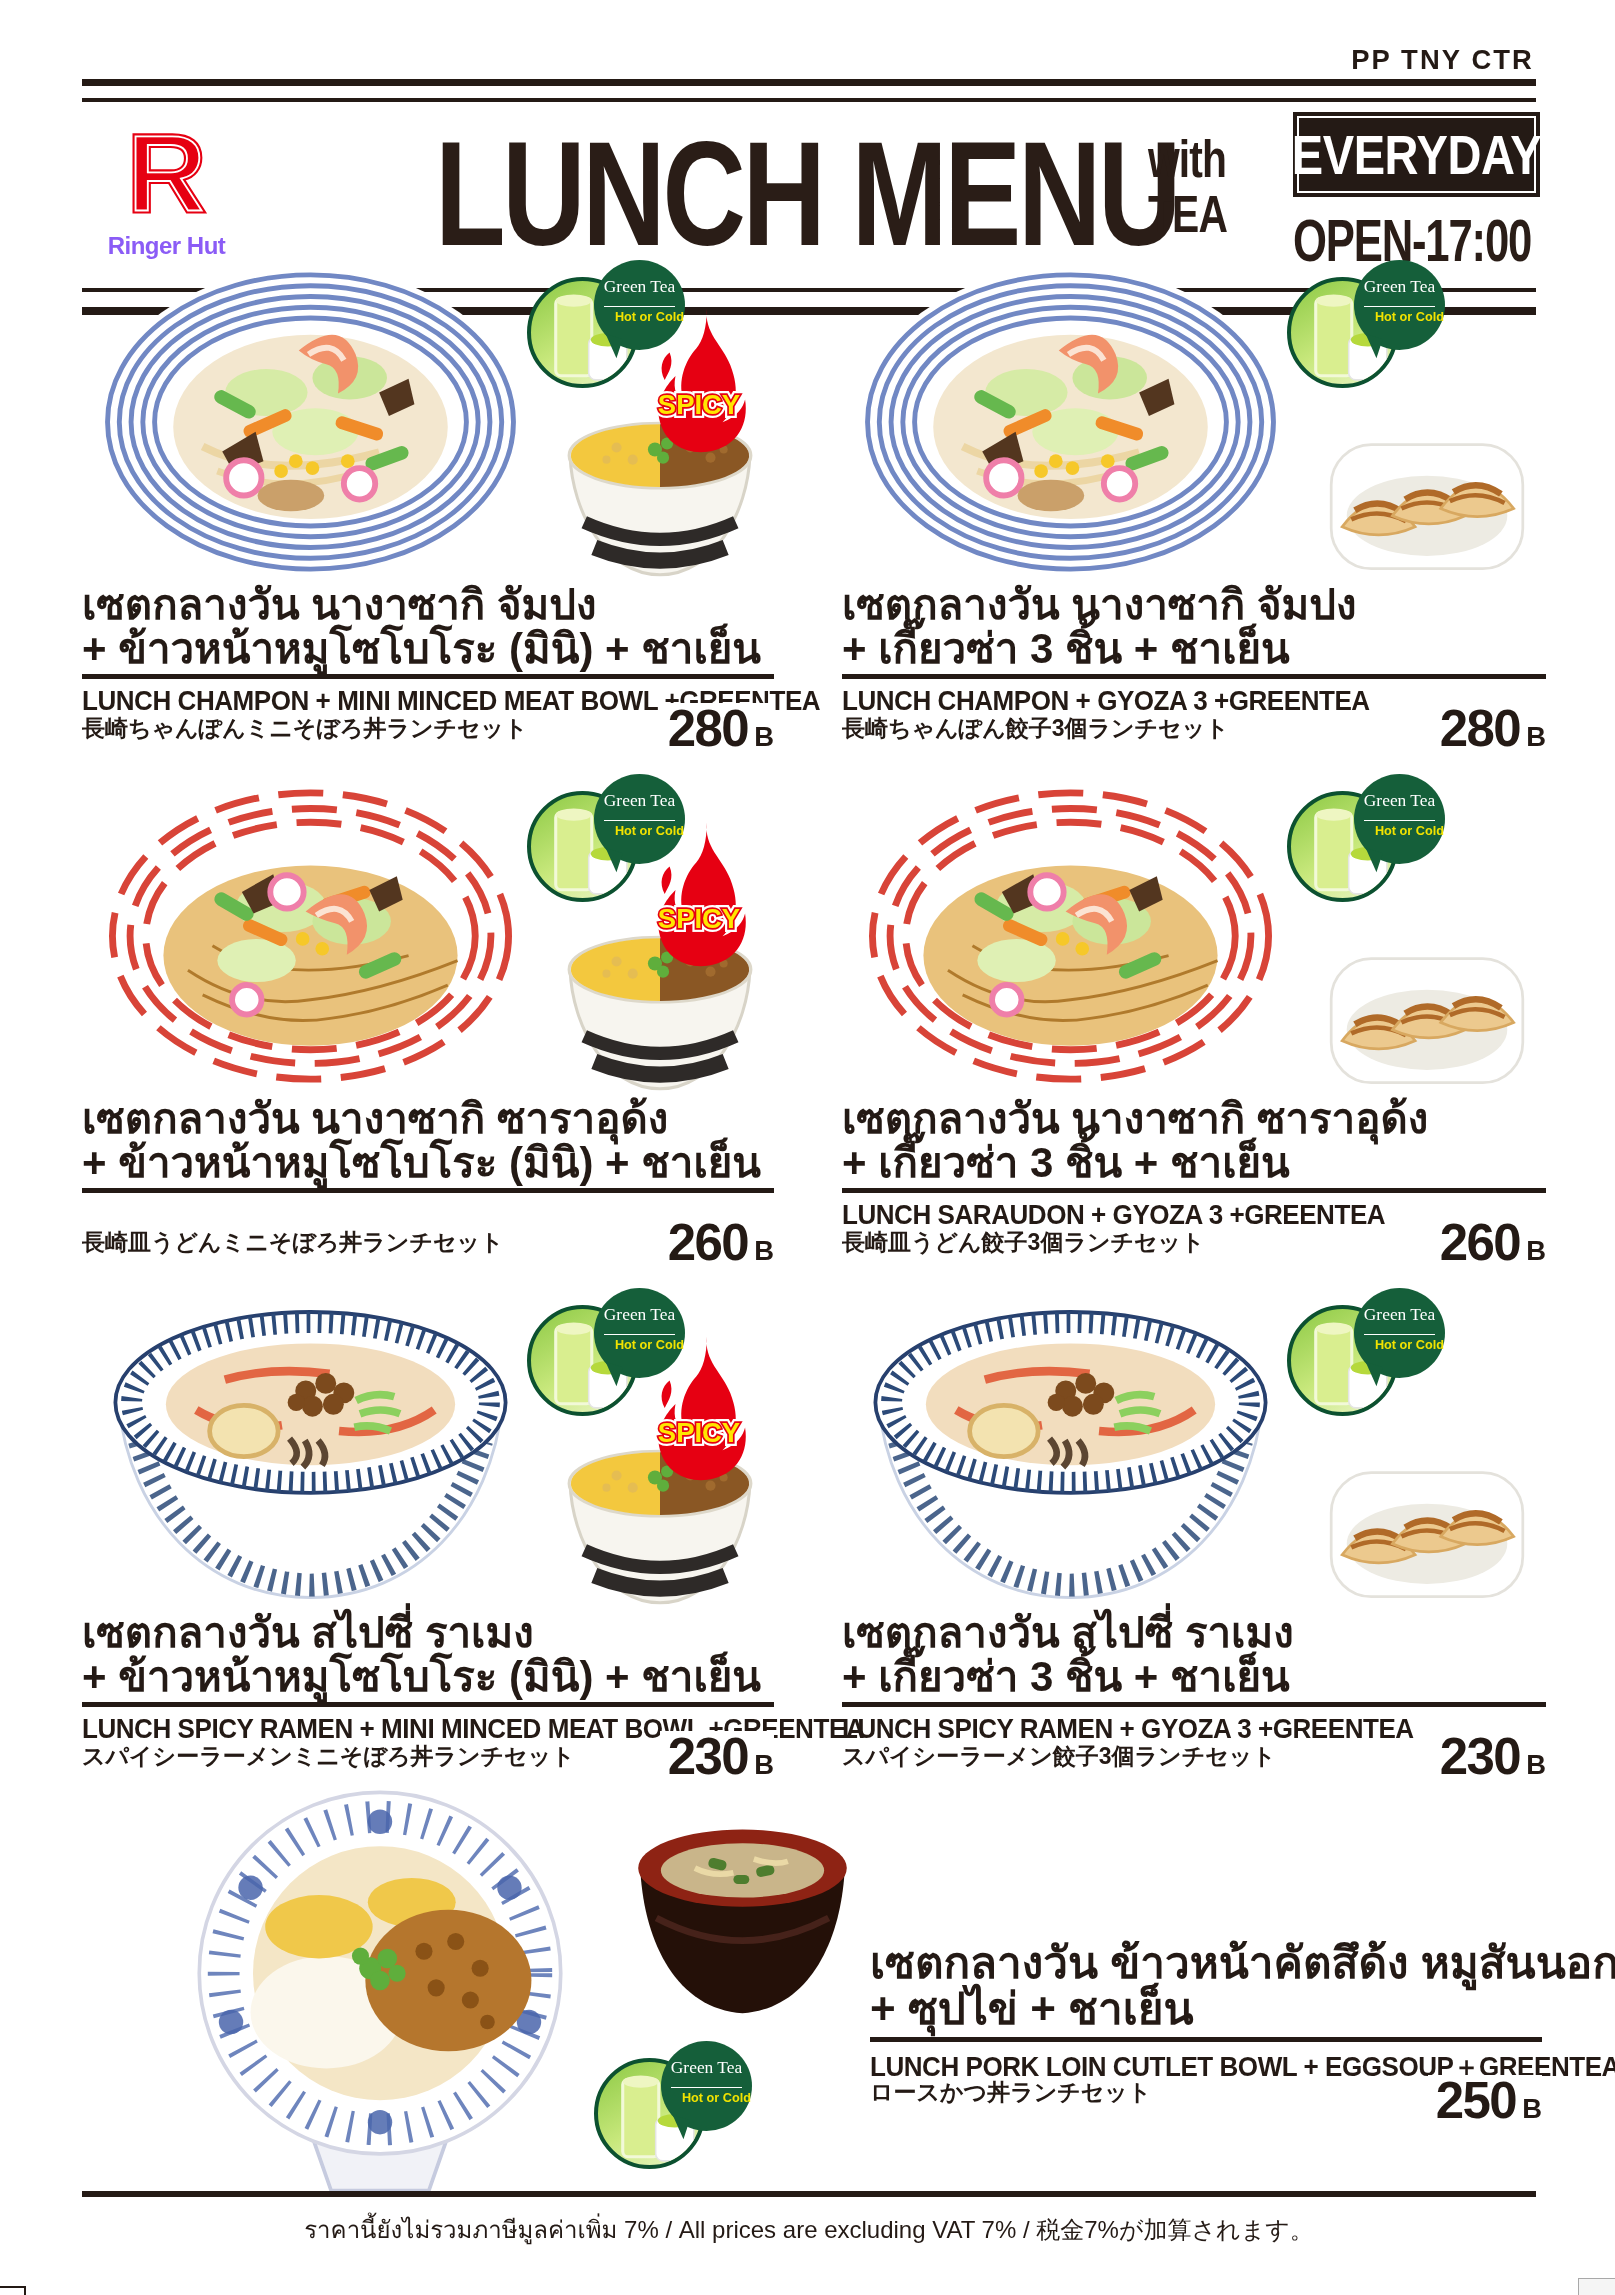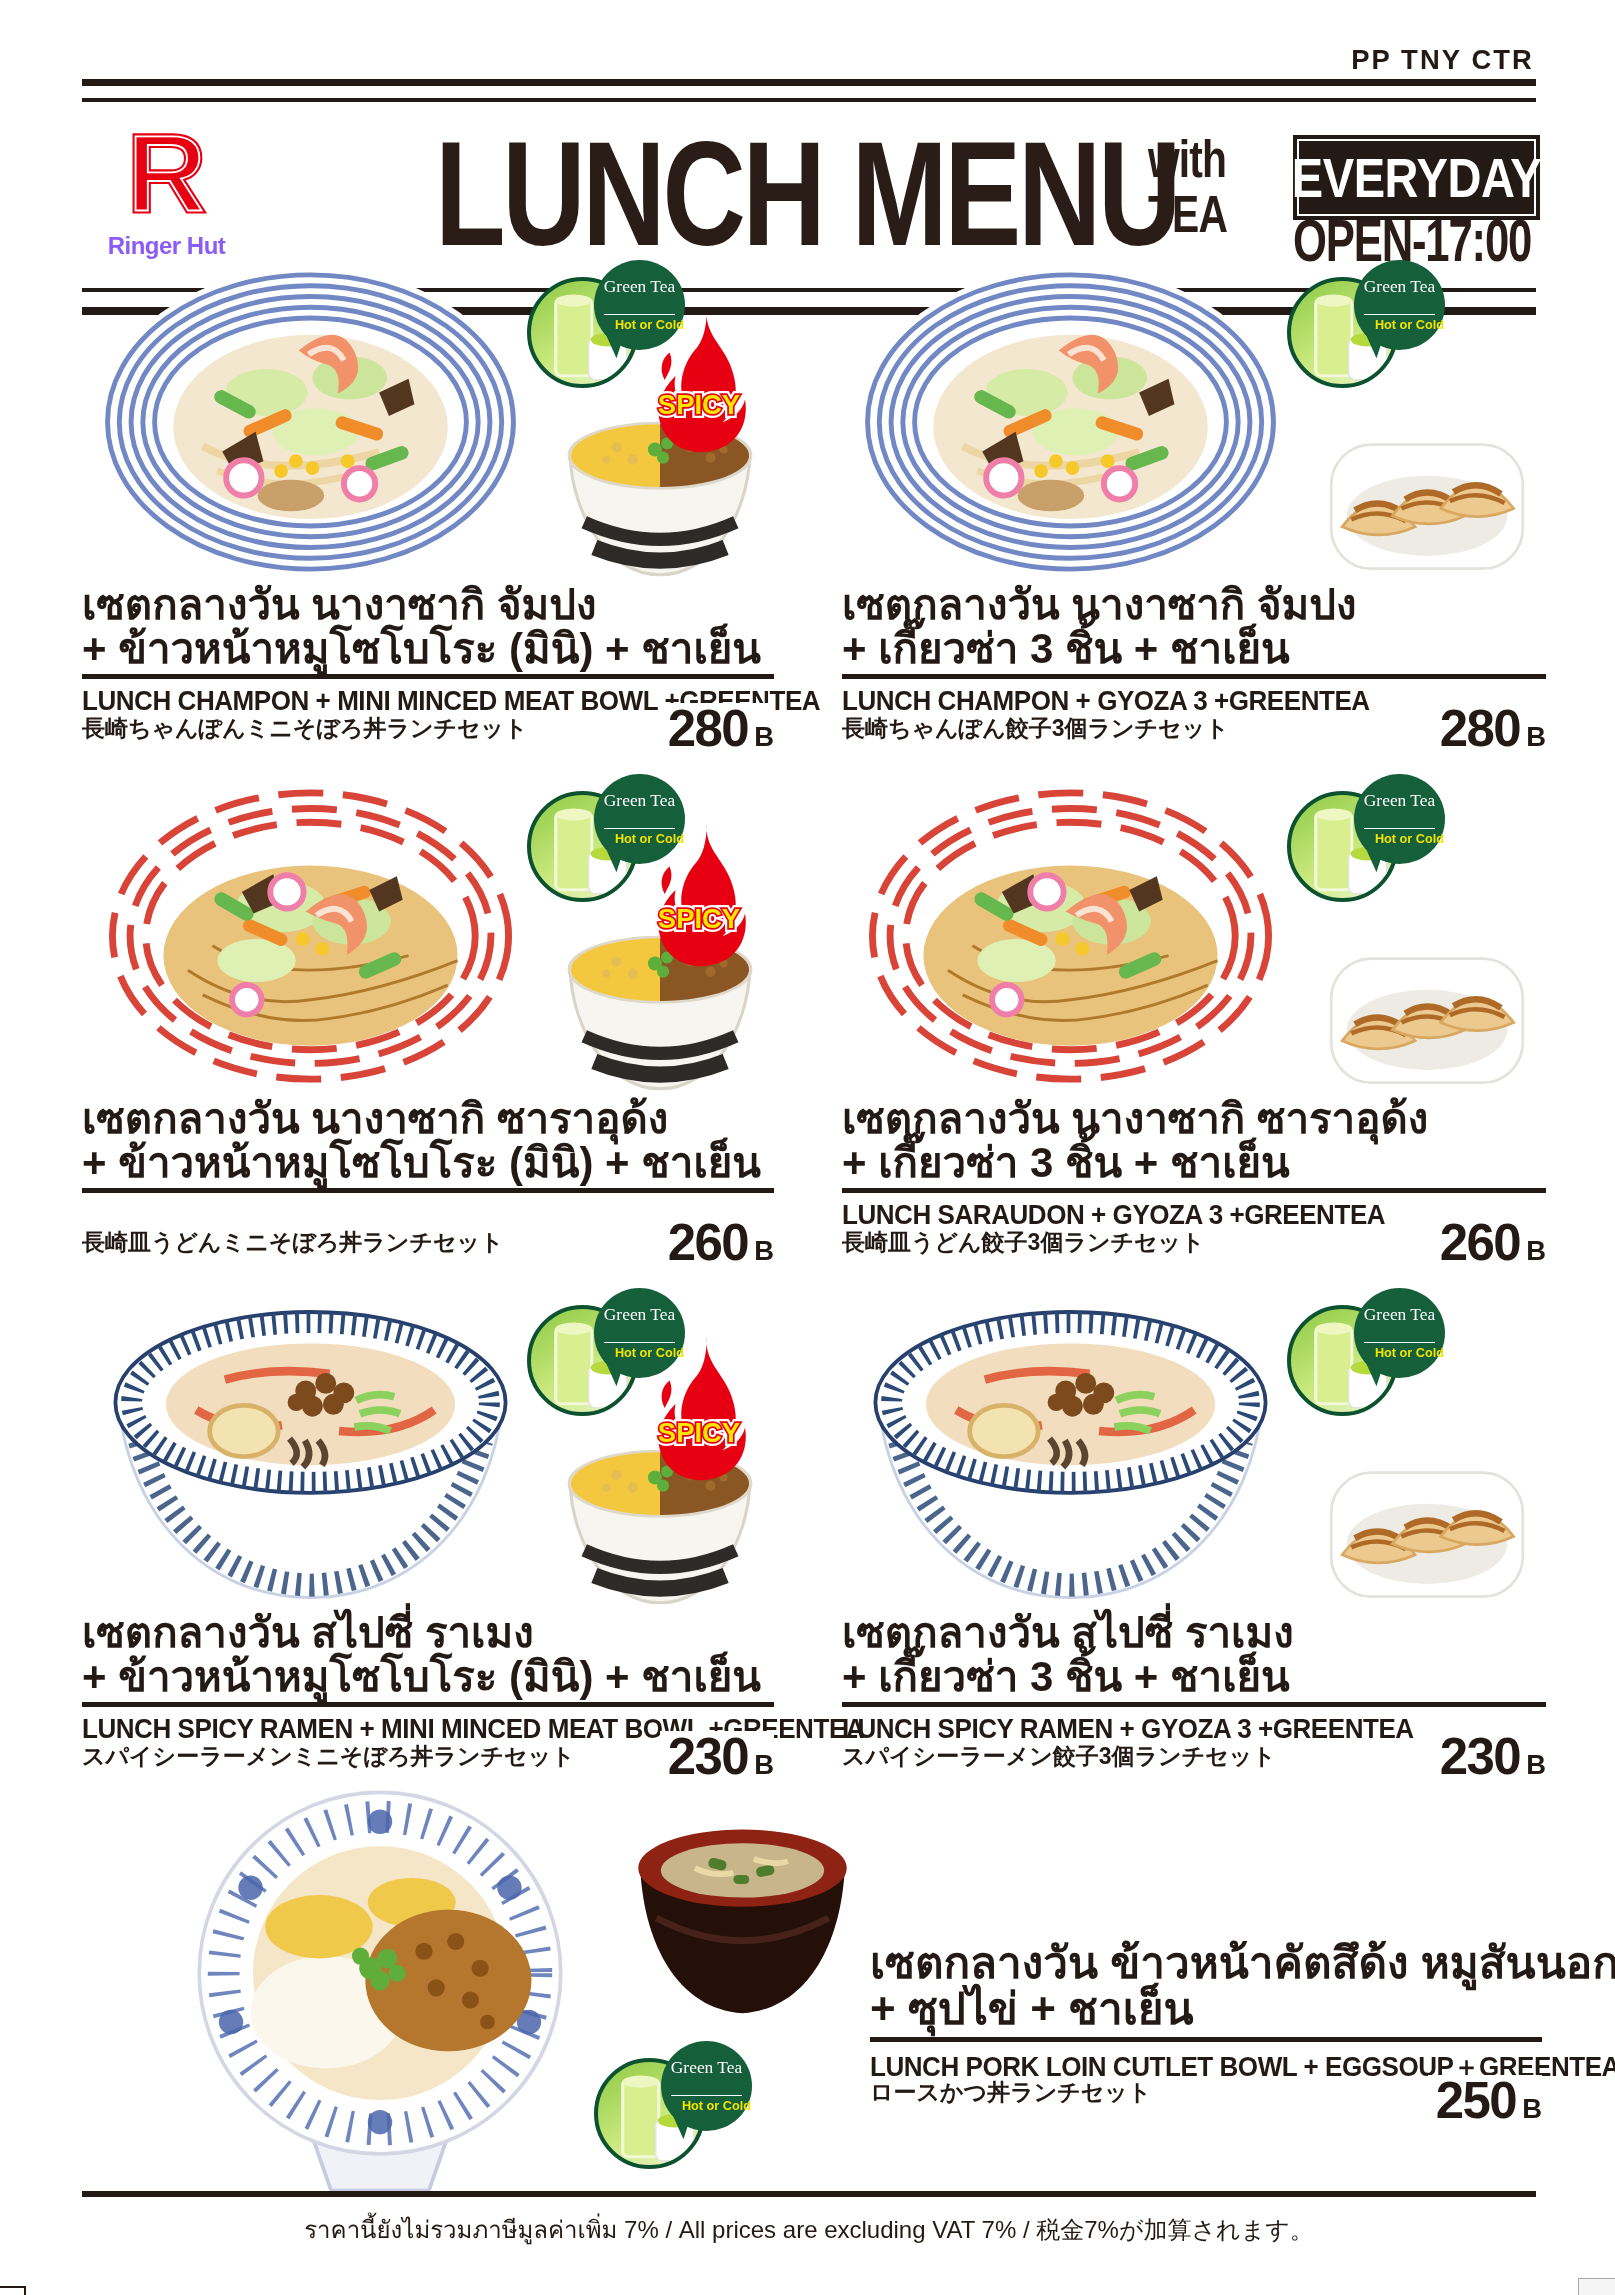--- a/index.html
+++ b/index.html
@@ -16,21 +16,21 @@
   .rule.r4{top:307px;height:8px}
 
   .logo{position:absolute;left:103px;top:118px;width:127px;text-align:center;}
   .logo-name{font-size:24px;font-weight:bold;letter-spacing:-0.5px;margin-top:1.1px;color:#8b5cf6;}
 
   .title{position:absolute;left:435px;top:120px;font-size:148px;font-weight:bold;line-height:1;
          letter-spacing:-4.2px;white-space:nowrap;transform:scaleX(.78);transform-origin:left top;color:#2a1d17;}
   .with-tea{position:absolute;left:1148px;top:133px;font-size:51px;font-weight:bold;line-height:1.07;
             letter-spacing:-1.1px;transform:scaleX(.8);transform-origin:left top;color:#2a1d17;}
   .everyday{position:absolute;left:1293px;top:112px;width:247px;height:85px;background:#241a15;
-            display:flex;align-items:center;justify-content:center;margin-top:23px;}
+            display:flex;align-items:center;justify-content:center;}
   .everyday::after{content:"";position:absolute;inset:3.7px;border:2.1px solid #fff;pointer-events:none;}
   .everyday span{color:#fff;font-size:56px;font-weight:bold;letter-spacing:-0.5px;
                  transform:scaleX(.84);white-space:nowrap;}
   .open-hours{position:absolute;left:1293px;top:207px;font-size:59px;font-weight:bold;letter-spacing:-1.6px;
               transform:scaleX(.74);transform-origin:left top;white-space:nowrap;color:#2a1d17;}
 
   
   .card{position:absolute;height:517px;}
   .card-left{left:82px;width:692px;}
   .card-right{left:842px;width:704px;}
@@ -55,21 +55,21 @@
   
   .tea{position:absolute;width:158px;height:132px;z-index:5;}
   .row-tea{left:445px;top:20px;}
   .tea-photo{position:absolute;left:0;top:17px;width:103px;height:103px;border-radius:50%;
              border:4.7px solid #0c5130;background:linear-gradient(150deg,#8cc944,#c8e87c 55%,#edf6cd);overflow:hidden;}
   .tea-bubble{position:absolute;right:0;top:0;width:91px;height:90px;border-radius:50%;background:#155f3a;
               color:#fff;text-align:center;padding-top:18px;box-sizing:border-box;}
   .tea-bubble::after{content:"";position:absolute;left:8.4px;bottom:-6.3px;width:0;height:0;
               border-left:18px solid transparent;border-top:20px solid #155f3a;transform:rotate(18deg);}
   .tea-t1{font-family:"Liberation Serif",serif;font-size:17.4px;display:inline-block;
-          border-bottom:1.6px solid #fff;padding-bottom:19px;line-height:1;}
+          border-bottom:1.6px solid #fff;padding-bottom:11px;line-height:1;}
   .tea-t2{color:#f2e300;font-size:12.7px;font-weight:bold;margin-top:3.7px;line-height:1;padding-left:20px;}
 
   
   .spicy{position:absolute;left:568px;top:64px;width:98px;height:154px;z-index:6;}
   .spicy svg{width:100%;height:100%;display:block;overflow:visible;}
 
   
   .b-main{position:absolute;left:132px;top:1790px;width:496px;height:403px;}
   .b-soup{position:absolute;left:629px;top:1802px;width:227px;height:232px;}
   .b-tea{left:594px;top:2041px;}

